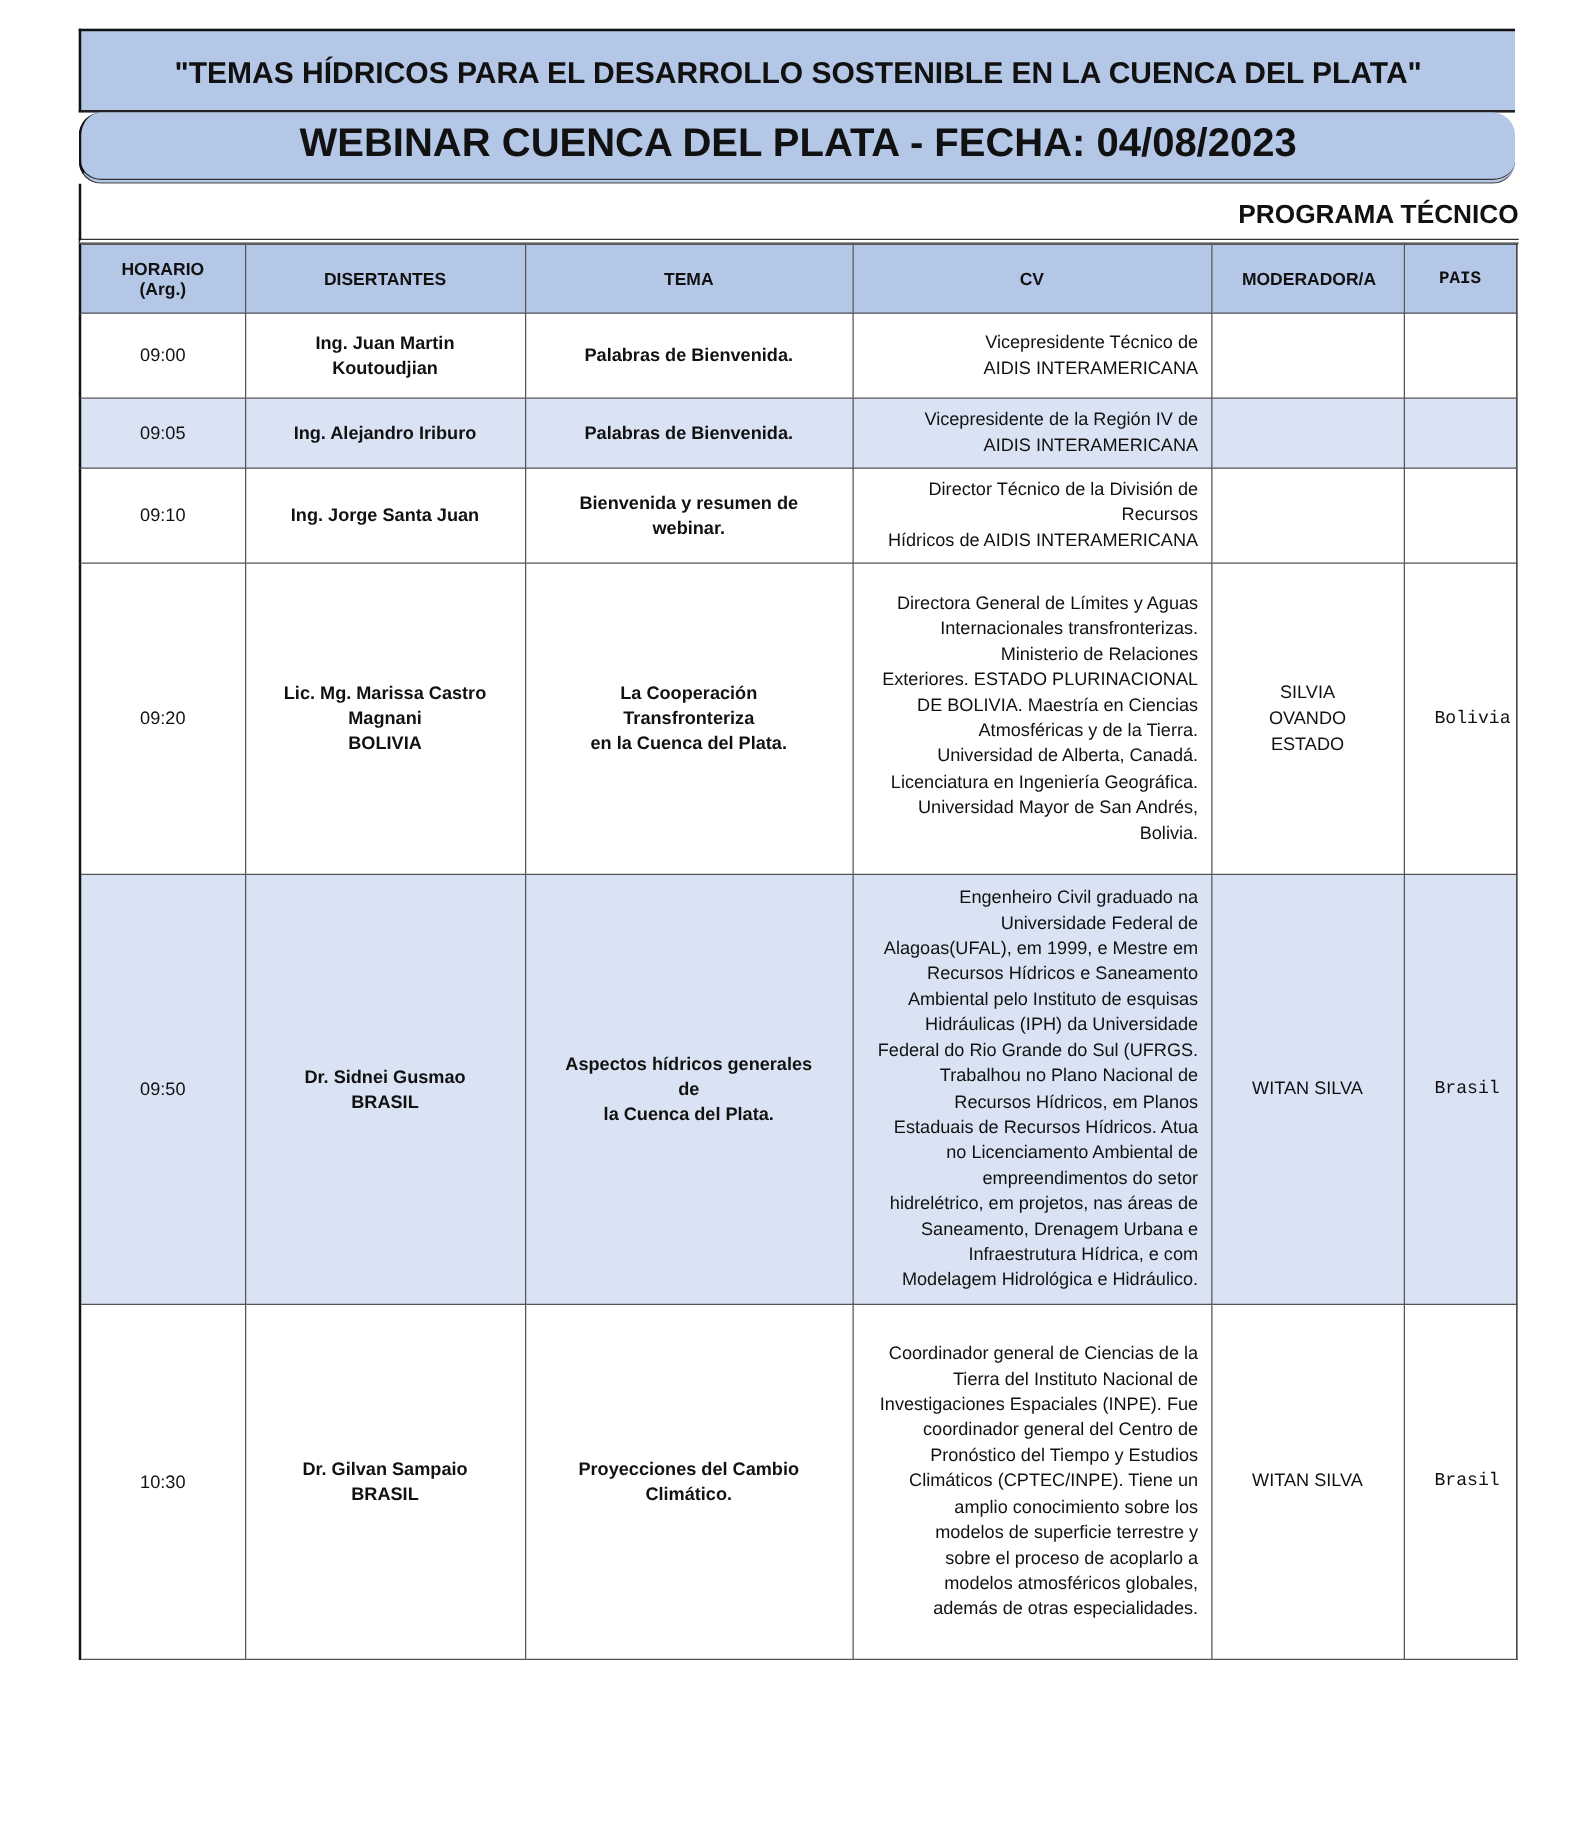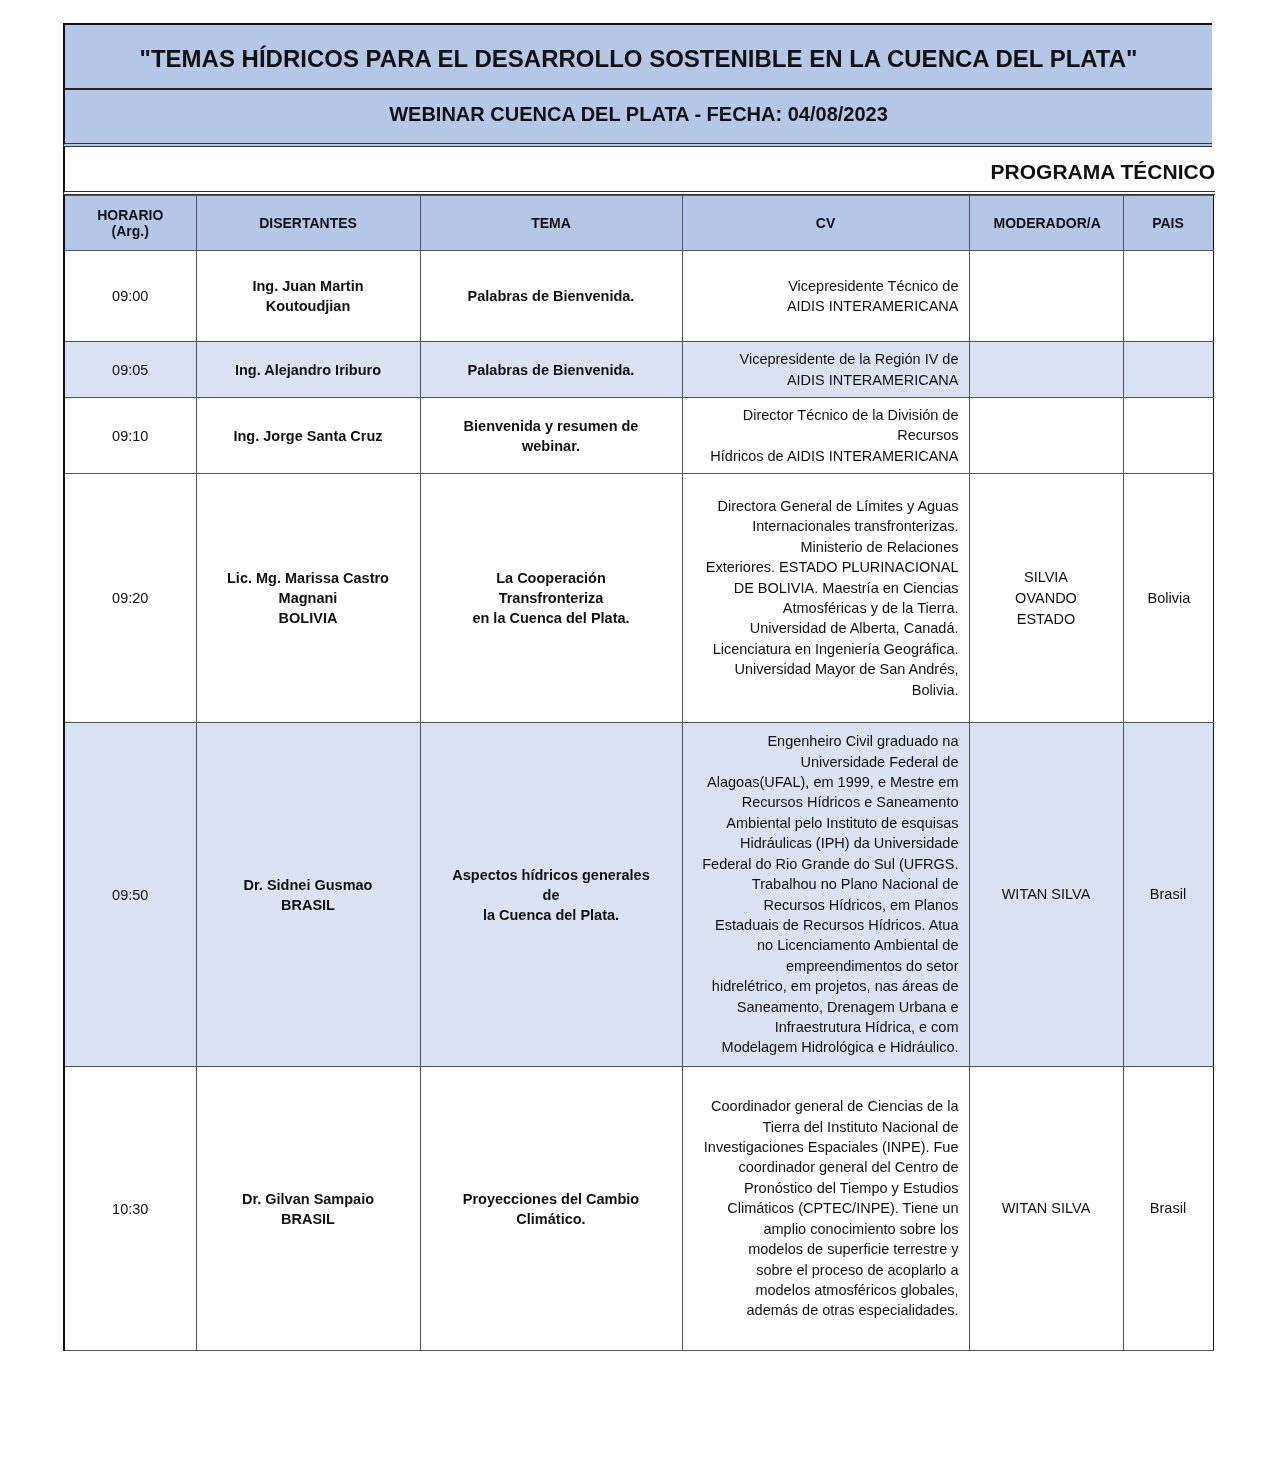--- a/index.html
+++ b/index.html
@@ -1,32 +1,32 @@
 <!DOCTYPE html>
 <html><head>
   <meta charset="utf-8">
   <style>
     html, body { margin: 0; padding: 0; background: #ffffff; }
     body { width: 1275px; height: 1458px; position: relative; font-family: "Liberation Sans", "DejaVu Sans", sans-serif; color: #111; }
     .sheet { position: absolute; left: 63px; top: 23px; width: 1149px; }
     .banner { background: #b4c7e7; border-left: 2px solid #111; border-top: 2px solid #111; box-sizing: border-box; text-align: center; font-weight: bold; color: #111; }
     .banner.t1 { height: 67px; line-height: 68px; font-size: 24px; border-bottom: 2px solid #222; }
-    .banner.t2 { height: 57px; line-height: 48px; font-size: 20px; border-top: none; border-bottom: 4px double #333; }
+    .banner.t2 { height: 57px; line-height: 48px; font-size: 32px; border-top: none; border-bottom: 4px double #333; border-radius: 18px; }
     .subtitle { height: 48px; line-height: 50px; text-align: right; font-weight: bold; font-size: 21px; border-left: 2px solid #111; box-sizing: border-box; border-bottom: 4px double #333; width: 1152px; }
     table { border-collapse: collapse; width: 1149px; table-layout: fixed; }
     th, td { border: 1.5px solid #555; text-align: center; vertical-align: middle; font-size: 14.5px; padding: 0 24px; box-sizing: border-box; }
     th { background: #b4c7e7; font-weight: bold; height: 55px; font-size: 14px; }
     td.time { font-weight: normal; }
     td.speaker, td.topic { font-weight: bold; line-height: 20px; }
     td.cv { text-align: right; padding: 0 10px 0 11px; line-height: 20.4px; font-size: 14.5px; }
     td.cv span { white-space: pre-line; display: block; }
     td.mod, td.country { line-height: 21px; }
     tr.alt td { background: #dae3f3; }
     tr td:first-child, tr th:first-child { border-left: 2px solid #111; }
-    tr td:last-child, tr th:last-child { border-right: 1.5px solid #111; }
+    tr td:last-child, tr th:last-child { border-right: 1.5px solid #111; font-family: Liberation Mono, monospace; }
     td.country, th.country-h { border-left: 1.5px solid #111; }
     .c1 { width: 132px; } .c2 { width: 224px; } .c3 { width: 262px; } .c4 { width: 287px; } .c5 { width: 154px; } .c6 { width: 90px; }
   </style>
 </head>
 <body>
 
 <div class="sheet">
   <div class="banner t1">"TEMAS HÍDRICOS PARA EL DESARROLLO SOSTENIBLE EN LA CUENCA DEL PLATA"</div>
   <div class="banner t2">WEBINAR CUENCA DEL PLATA -  FECHA: 04/08/2023</div>
   <div class="subtitle">PROGRAMA TÉCNICO</div>
@@ -44,21 +44,21 @@
       <tr>
         <th>HORARIO (Arg.)</th>
         <th>DISERTANTES</th>
         <th>TEMA</th>
         <th>CV</th>
         <th>MODERADOR/A</th>
         <th class="country-h">PAIS</th>
       </tr>
     </thead>
     <tbody>
-      <tr style="height:91px">
+      <tr style="height:68px">
         <td class="time">09:00</td>
         <td class="speaker" style="white-space:pre-line">Ing. Juan Martin Koutoudjian</td>
         <td class="topic" style="white-space:pre-line">Palabras de Bienvenida.</td>
         <td class="cv">
             <span>Vicepresidente Técnico de
  AIDIS INTERAMERICANA</span>
           </td>
         <td class="mod" style="white-space:pre-line"></td>
         <td class="country"></td>
       </tr>
@@ -68,21 +68,21 @@
         <td class="topic" style="white-space:pre-line">Palabras de Bienvenida.</td>
         <td class="cv">
             <span>Vicepresidente de la Región IV de
  AIDIS INTERAMERICANA</span>
           </td>
         <td class="mod" style="white-space:pre-line"></td>
         <td class="country"></td>
       </tr>
       <tr style="height:76px">
         <td class="time">09:10</td>
-        <td class="speaker" style="white-space:pre-line">Ing. Jorge Santa Cruz</td>
+        <td class="speaker" style="white-space:pre-line">Ing. Jorge Santa Juan</td>
         <td class="topic" style="white-space:pre-line">Bienvenida y resumen de webinar.</td>
         <td class="cv">
             <span>Director Técnico de la División de
 Recursos
  Hídricos de AIDIS INTERAMERICANA</span>
           </td>
         <td class="mod" style="white-space:pre-line"></td>
         <td class="country"></td>
       </tr>
       <tr style="height:249px">

